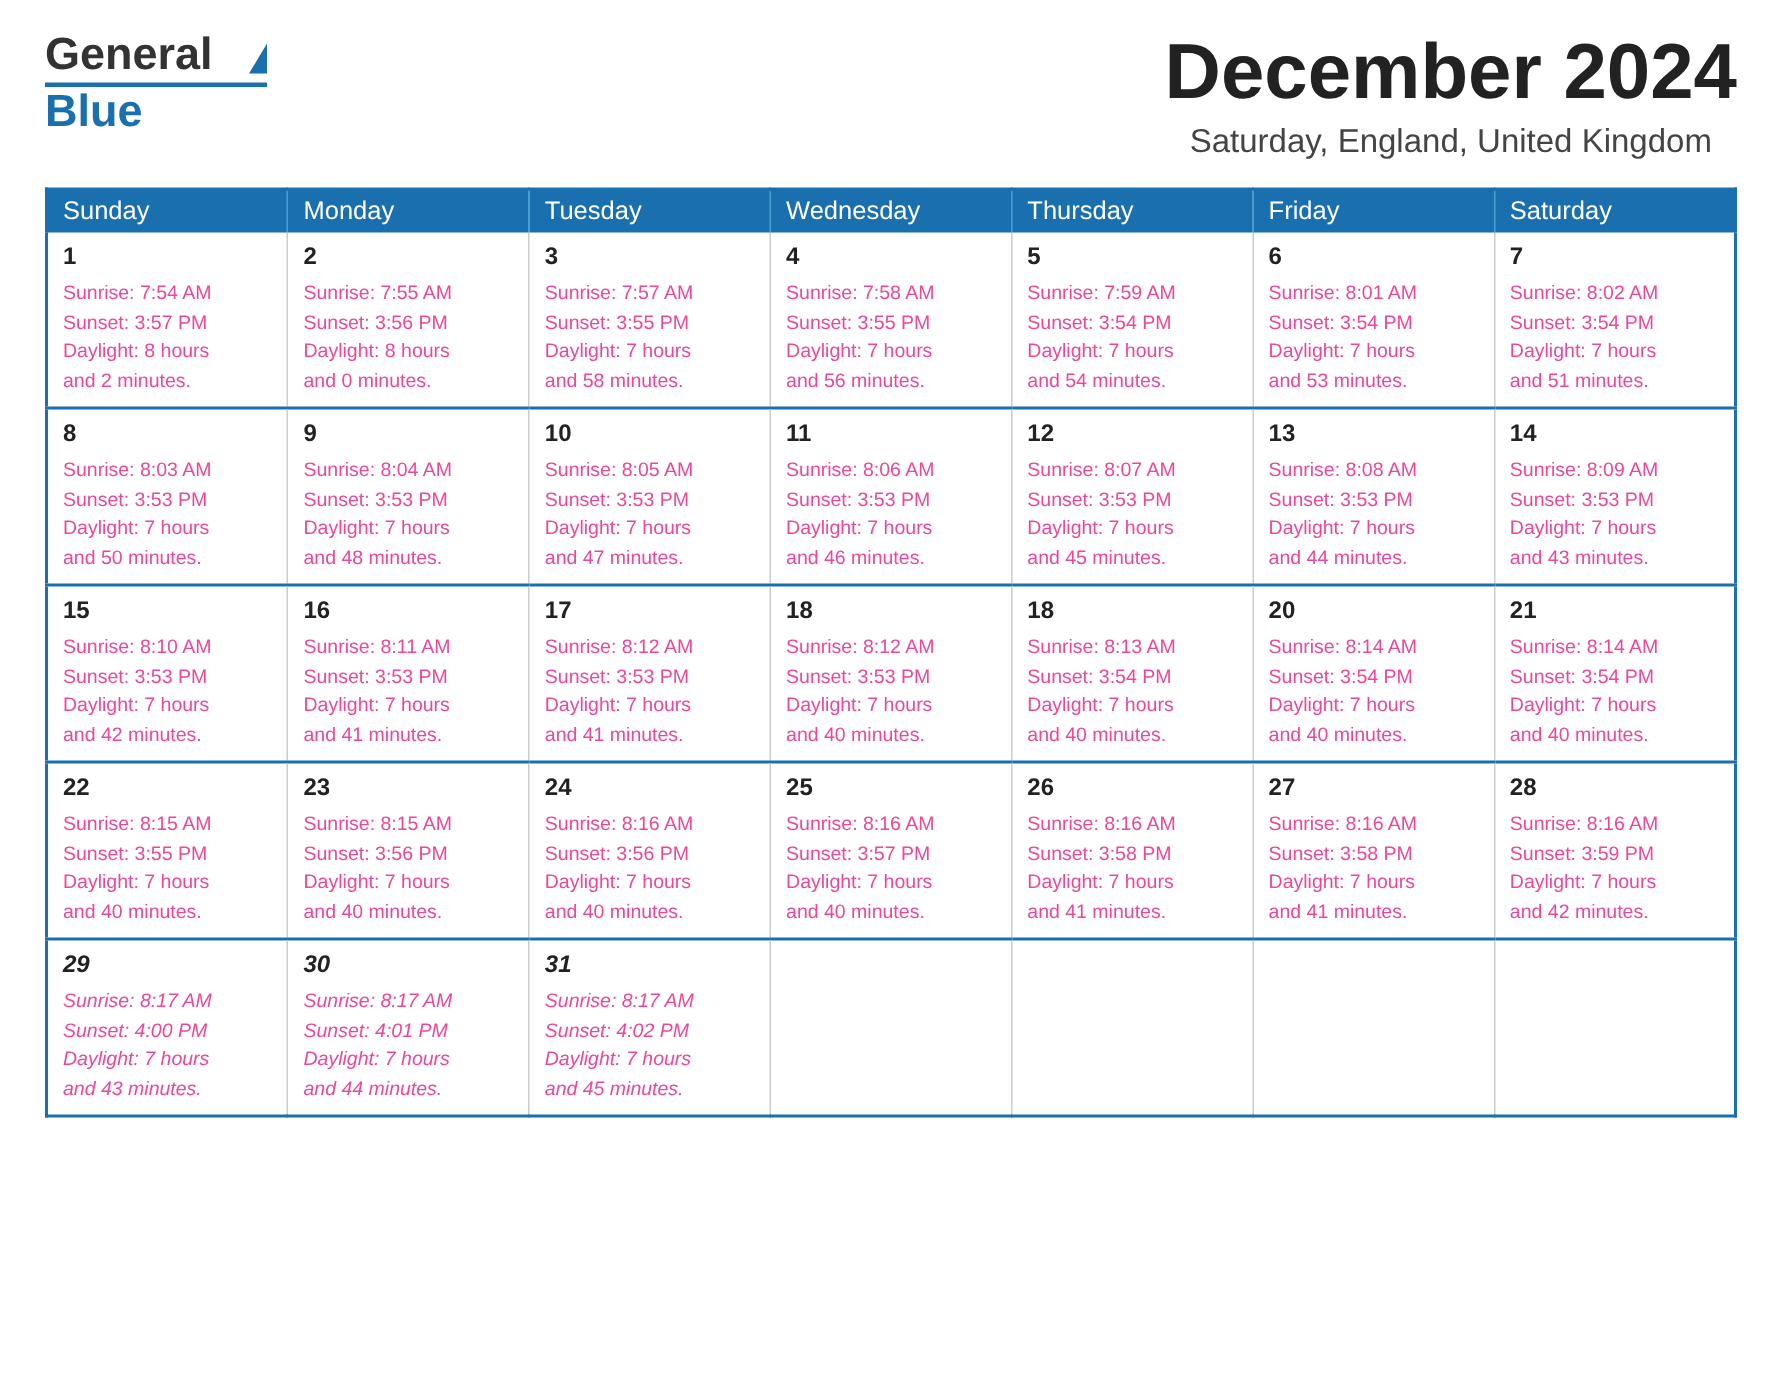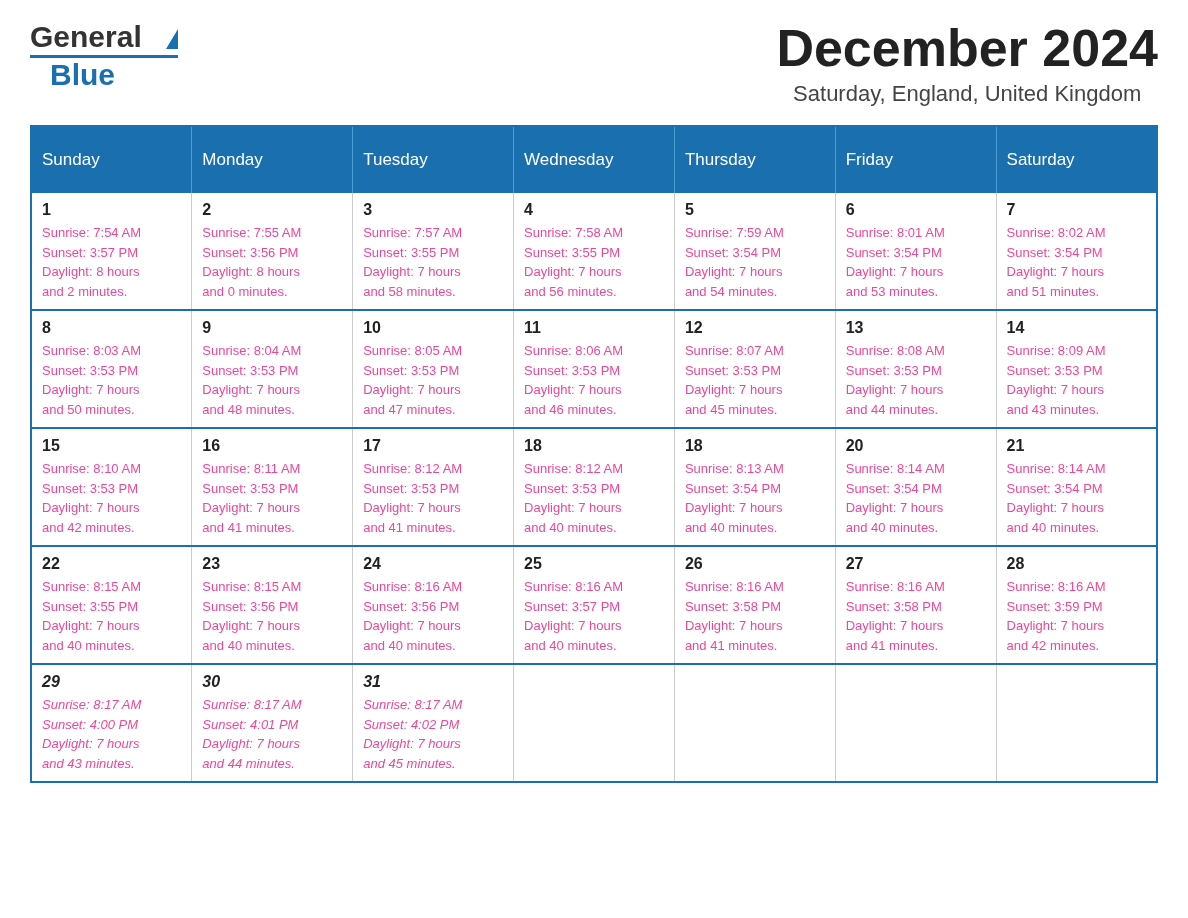--- a/index.html
+++ b/index.html
@@ -33,21 +33,21 @@
     .calendar {
       width: 100%;
       border-collapse: collapse;
       border: 2px solid #1a6faf;
     }
     .calendar th {
       background: #1a6faf;
       color: #fff;
       font-size: 17px;
       font-weight: normal;
-      padding: 23px 10px;
+      padding: 4px 10px;
       text-align: left;
       border-right: 1px solid #4a9fd4;
     }
     .calendar th:last-child { border-right: none; }
     .calendar td {
       vertical-align: top;
       padding: 8px 10px;
       border-right: 1px solid #ccc;
       border-bottom: 2px solid #1a6faf;
       font-size: 13px;
@@ -96,21 +96,20 @@
     }
     .logo-bottom-row {
       display: flex;
       align-items: center;
       margin-top: 0px;
     }
     .logo-text-blue {
       font-size: 30px;
       font-weight: bold;
       color: #1a6faf;
-      margin-left: 20px;
     }
     .logo-underline {
       height: 3px;
       background: #1a6faf;
       margin-top: 1px;
     }
   </style>
 </head>
 <body>
 

